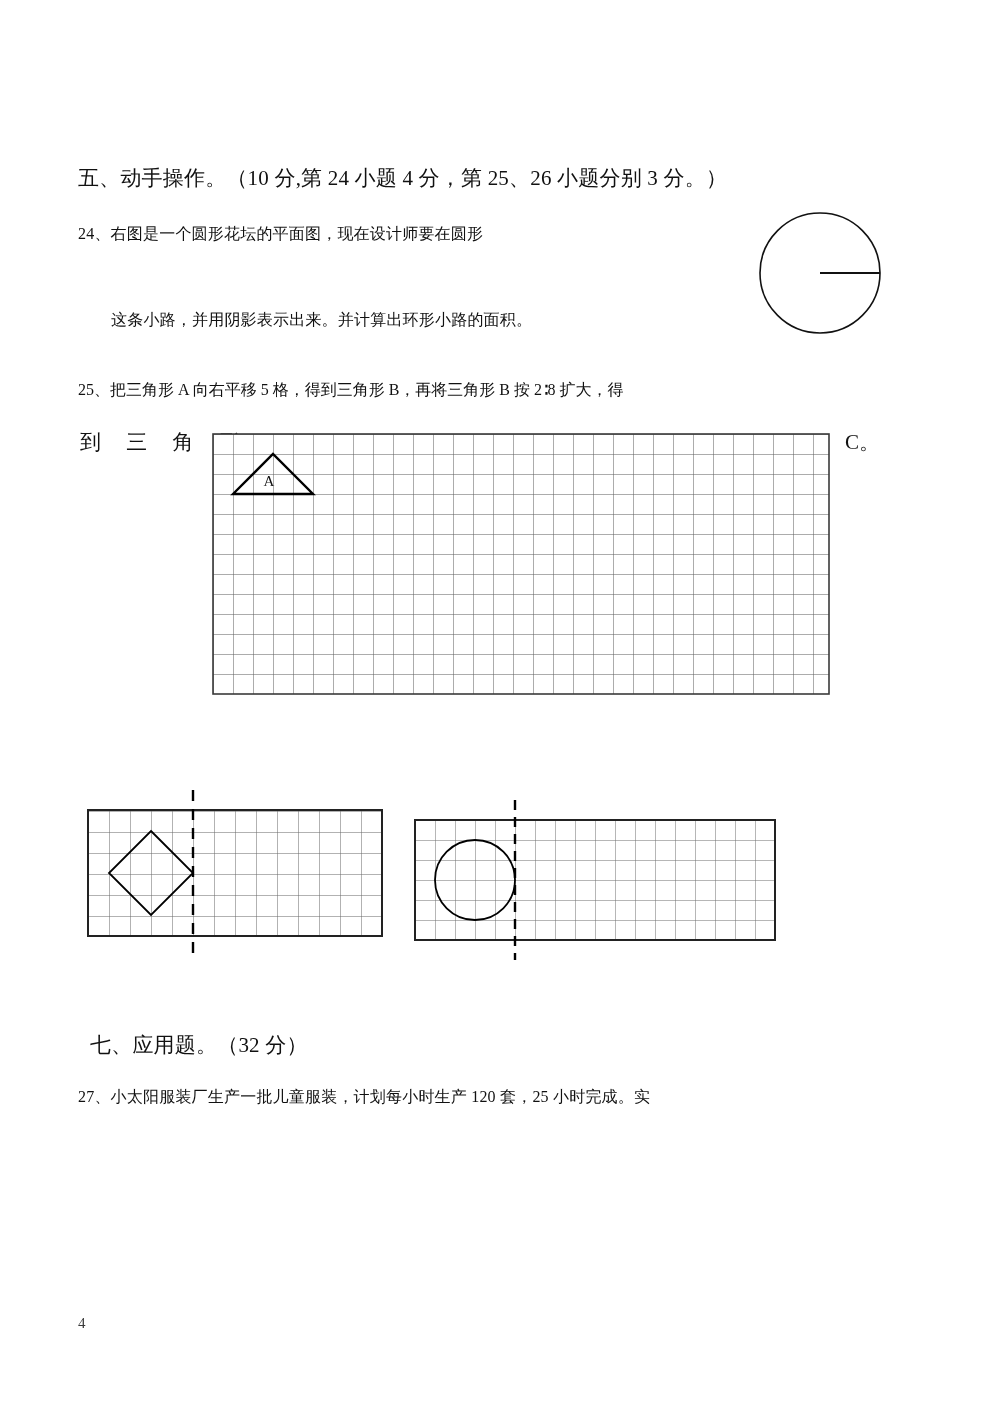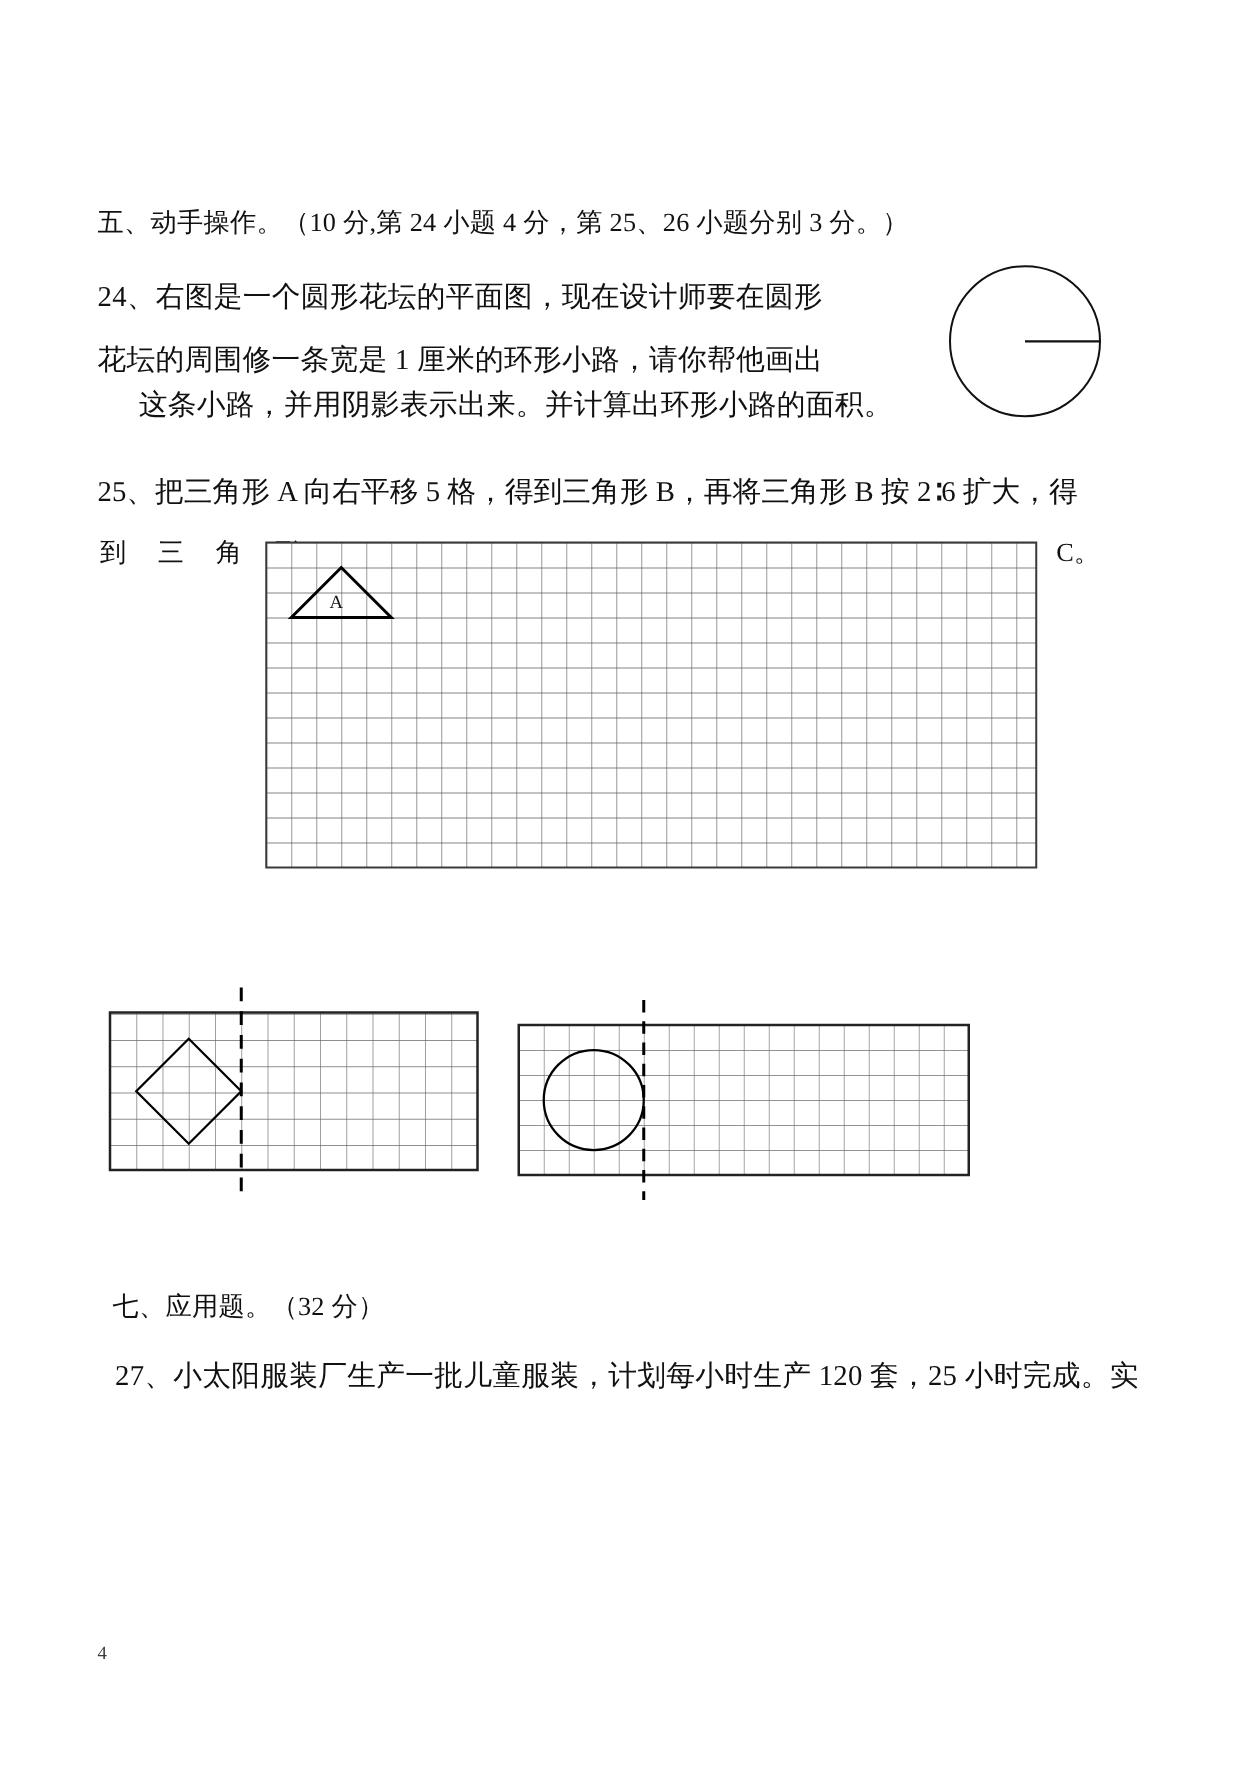--- a/index.html
+++ b/index.html
@@ -17,21 +17,21 @@
   }
   .page {
     position: relative;
     width: 908px;
     height: 1415px;
   }
 
   
   .tline {
     position: absolute;
-    font-size: 23px;
+    font-size: 16px;
     line-height: 1;
     white-space: pre;
     color: #111111;
     letter-spacing: 0.2px;
   }
   .tline.sec {
     font-size: 21px;
   }
   .tline.justified {
     letter-spacing: 0px;
@@ -65,31 +65,30 @@
   svg { display: block; overflow: visible; }
 </style>
 </head>
 <body>
 
 <div class="page">
 
   <div class="tline sec" style="left:78px; top:168px;">五、动手操作。（10 分,第 24 小题 4 分，第 25、26 小题分别 3 分。）</div>
 
   <div class="tline" style="left:78px; top:226px;">24、右图是一个圆形花坛的平面图，现在设计师要在圆形</div>
-  <div class="tline" style="left:78px; top:276px;">花坛的周围修一条宽是 1 厘米的环形小路，请你帮他画出</div>
   <div class="tline" style="left:78px; top:312px;margin-left:33px;">这条小路，并用阴影表示出来。并计算出环形小路的面积。</div>
 
   <div class="fig" style="left:756px; top:209px;">
     <svg width="132" height="132" viewBox="0 0 132 132">
       <circle cx="64" cy="64" r="60" fill="none" stroke="#111111" stroke-width="1.6"></circle>
       <line x1="64" y1="64" x2="124" y2="64" stroke="#111111" stroke-width="1.8"></line>
     </svg>
   </div>
 
-  <div class="tline justified" style="left:78px; top:382px;">25、把三角形 A 向右平移 5 格，得到三角形 B，再将三角形 B 按 2∶6 扩大，得</div>
+  <div class="tline justified" style="left:78px; top:382px;">25、把三角形 A 向右平移 5 格，得到三角形 B，再将三角形 B 按 2∶8 扩大，得</div>
 
   <div class="spread" style="left:80px; top:432px;">到 三 角 形</div>
 
   <div class="cmark" style="left:845px; top:432px;">C。</div>
 
   <div class="fig" style="left:213px; top:434px;">
     <svg width="620" height="266" viewBox="0 0 620 266">
       <defs>
         <pattern id="gridcell20" width="20" height="20" patternUnits="userSpaceOnUse">
           <path d="M 20 0 L 0 0 0 20" fill="none" stroke="#5a5a5a" stroke-width="1"></path>
@@ -134,17 +133,17 @@
       <rect x="0" y="20" width="360" height="120" fill="none" stroke="#222222" stroke-width="2"></rect>
 
       <circle cx="60" cy="80" r="40" fill="none" stroke="#000000" stroke-width="1.8"></circle>
 
       <line x1="100" y1="0" x2="100" y2="160" stroke="#000000" stroke-width="2.4" stroke-dasharray="10 7"></line>
     </svg>
   </div>
 
   <div class="tline sec" style="left:90px; top:1035px;">七、应用题。（32 分）</div>
 
-  <div class="tline" style="left:92px; top:1089px;">27、小太阳服装厂生产一批儿童服装，计划每小时生产 120 套，25 小时完成。实</div>
+  <div class="tline" style="left:78px; top:1089px;">27、小太阳服装厂生产一批儿童服装，计划每小时生产 120 套，25 小时完成。实</div>
 
   <div class="pagenum" style="left:78px; top:1316px;">4</div>
 
 </div>
 
 </body></html>

